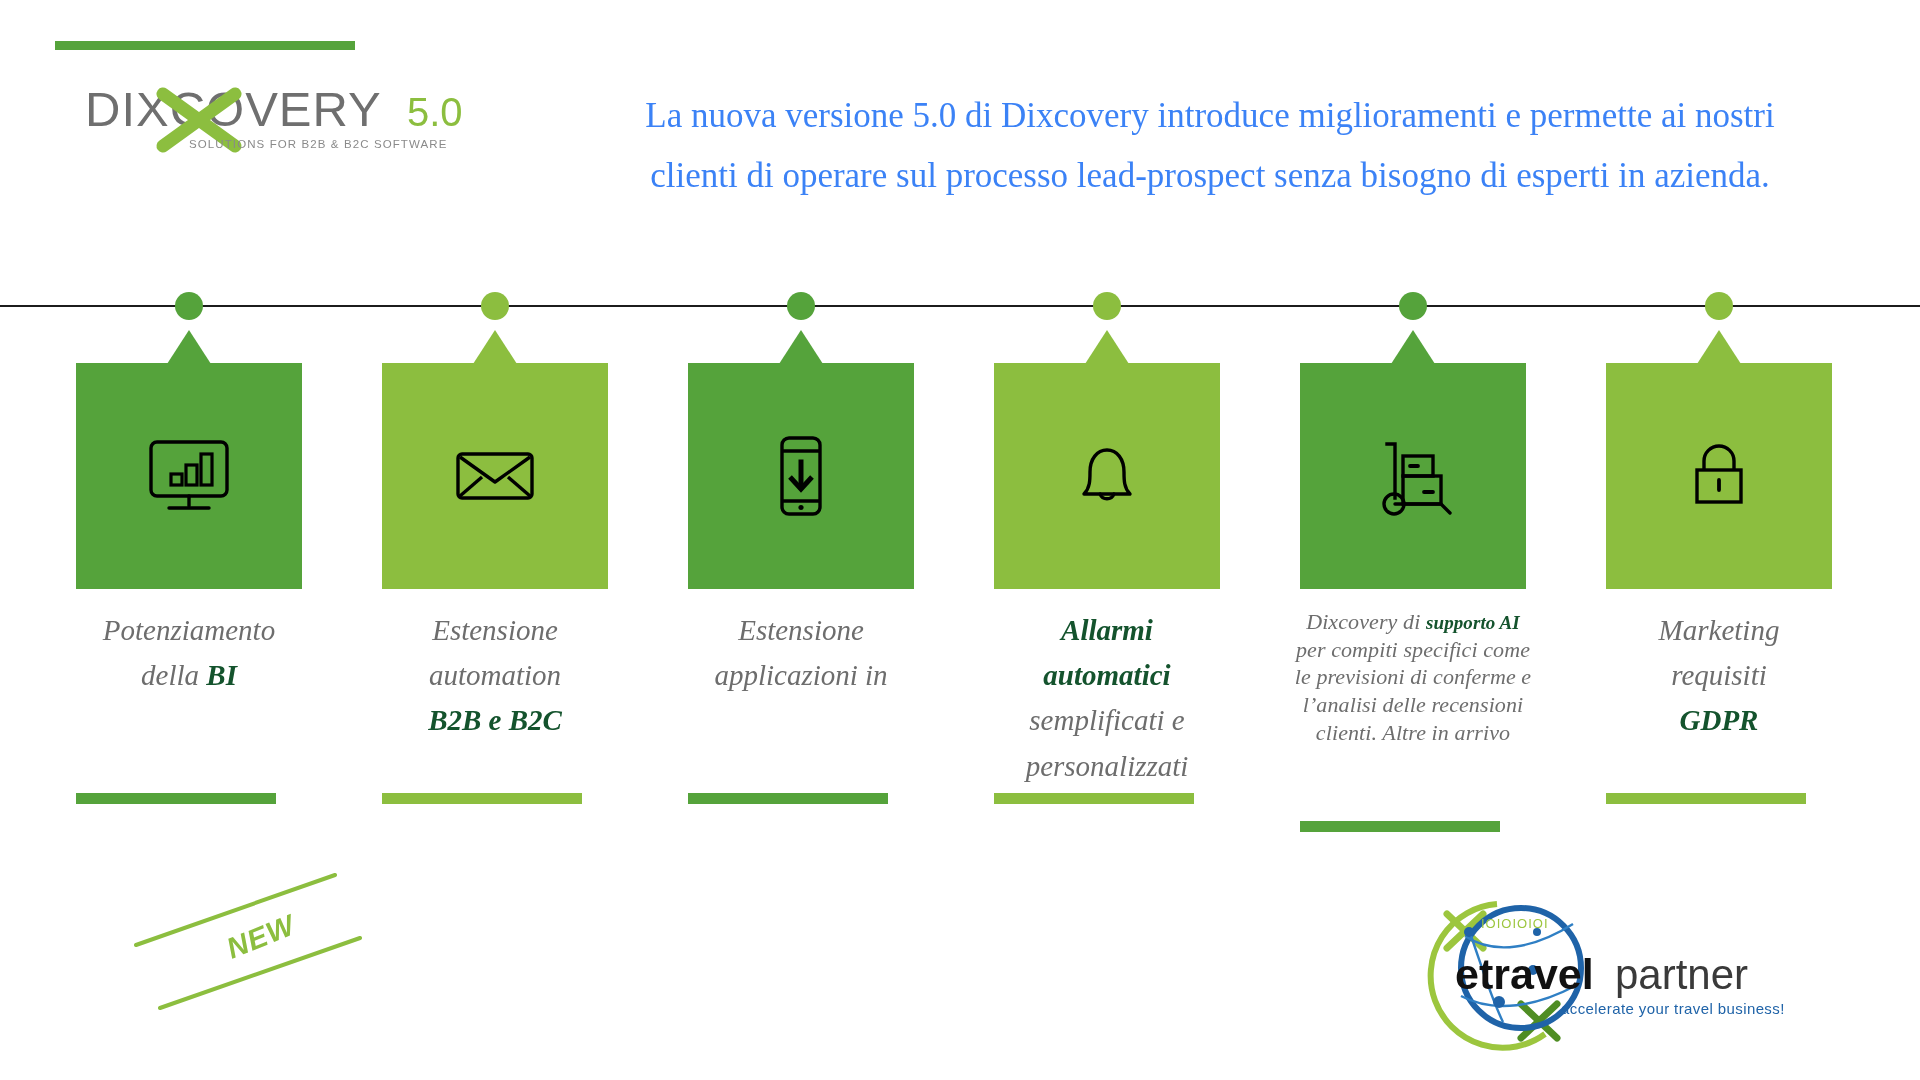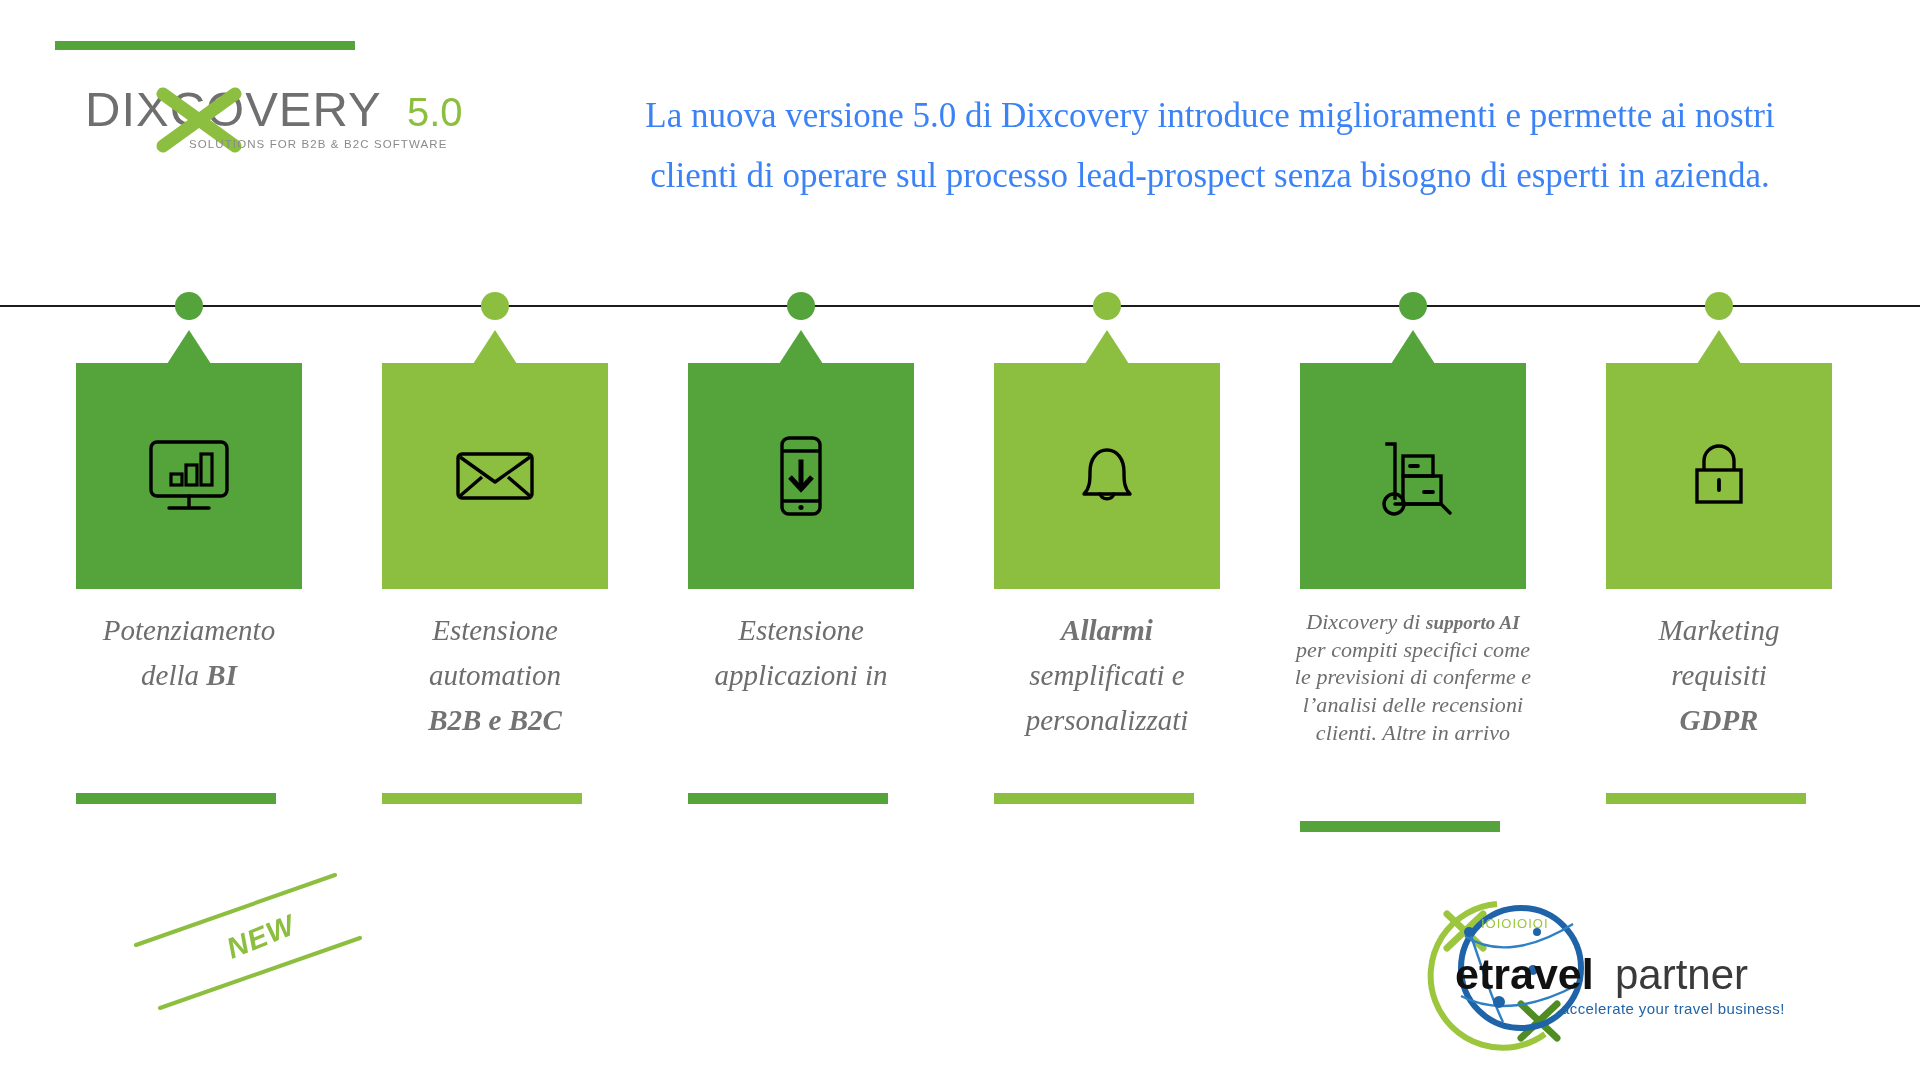--- a/index.html
+++ b/index.html
@@ -104,21 +104,21 @@
     color: #6d6d6d;
     font-style: italic;
   }
   .card-caption.compact {
     font-size: 22px;
     line-height: 1.26;
     letter-spacing: .1px;
   }
   .card-caption b {
     font-weight: bold;
-    color: #737373;
+    color: #14532d;
   }
   .card-caption .ai-small {
     font-size: 19px;
     font-weight: bold;
   }
   .card-underbar {
     position: absolute;
     left: 0;
     width: 200px;
     height: 11px;
@@ -252,20 +252,21 @@
   <div class="card-tile" style="background:#8cbe3f;">
     <div class="card-icon">
       <svg viewBox="0 0 88 88" width="88" height="88" fill="none" stroke="#000" stroke-width="3.4">
         <path d="M21 62 C27 56 27 48 27 40 C27 27 34 18 44 18 C54 18 61 27 61 40 C61 48 61 56 67 62 Z" stroke-linejoin="round"></path>
         <path d="M37 62 a7.5 7.5 0 0 0 14 0" stroke-linecap="round"></path>
       </svg>
     </div>
   </div>
   <div class="card-caption">
     <div><b>Allarmi</b></div>
+    <div><b>automatici</b></div>
     <div>semplificati e</div>
     <div>personalizzati</div>
   </div>
   <div class="card-underbar" style="top:463px; background:#8cbe3f;"></div>
 </div>
 
 <div class="card-col" style="left:1300px;">
   <div class="card-pointer" style="border-bottom-color:#55a33b;"></div>
   <div class="card-tile" style="background:#55a33b;">
     <div class="card-icon">

